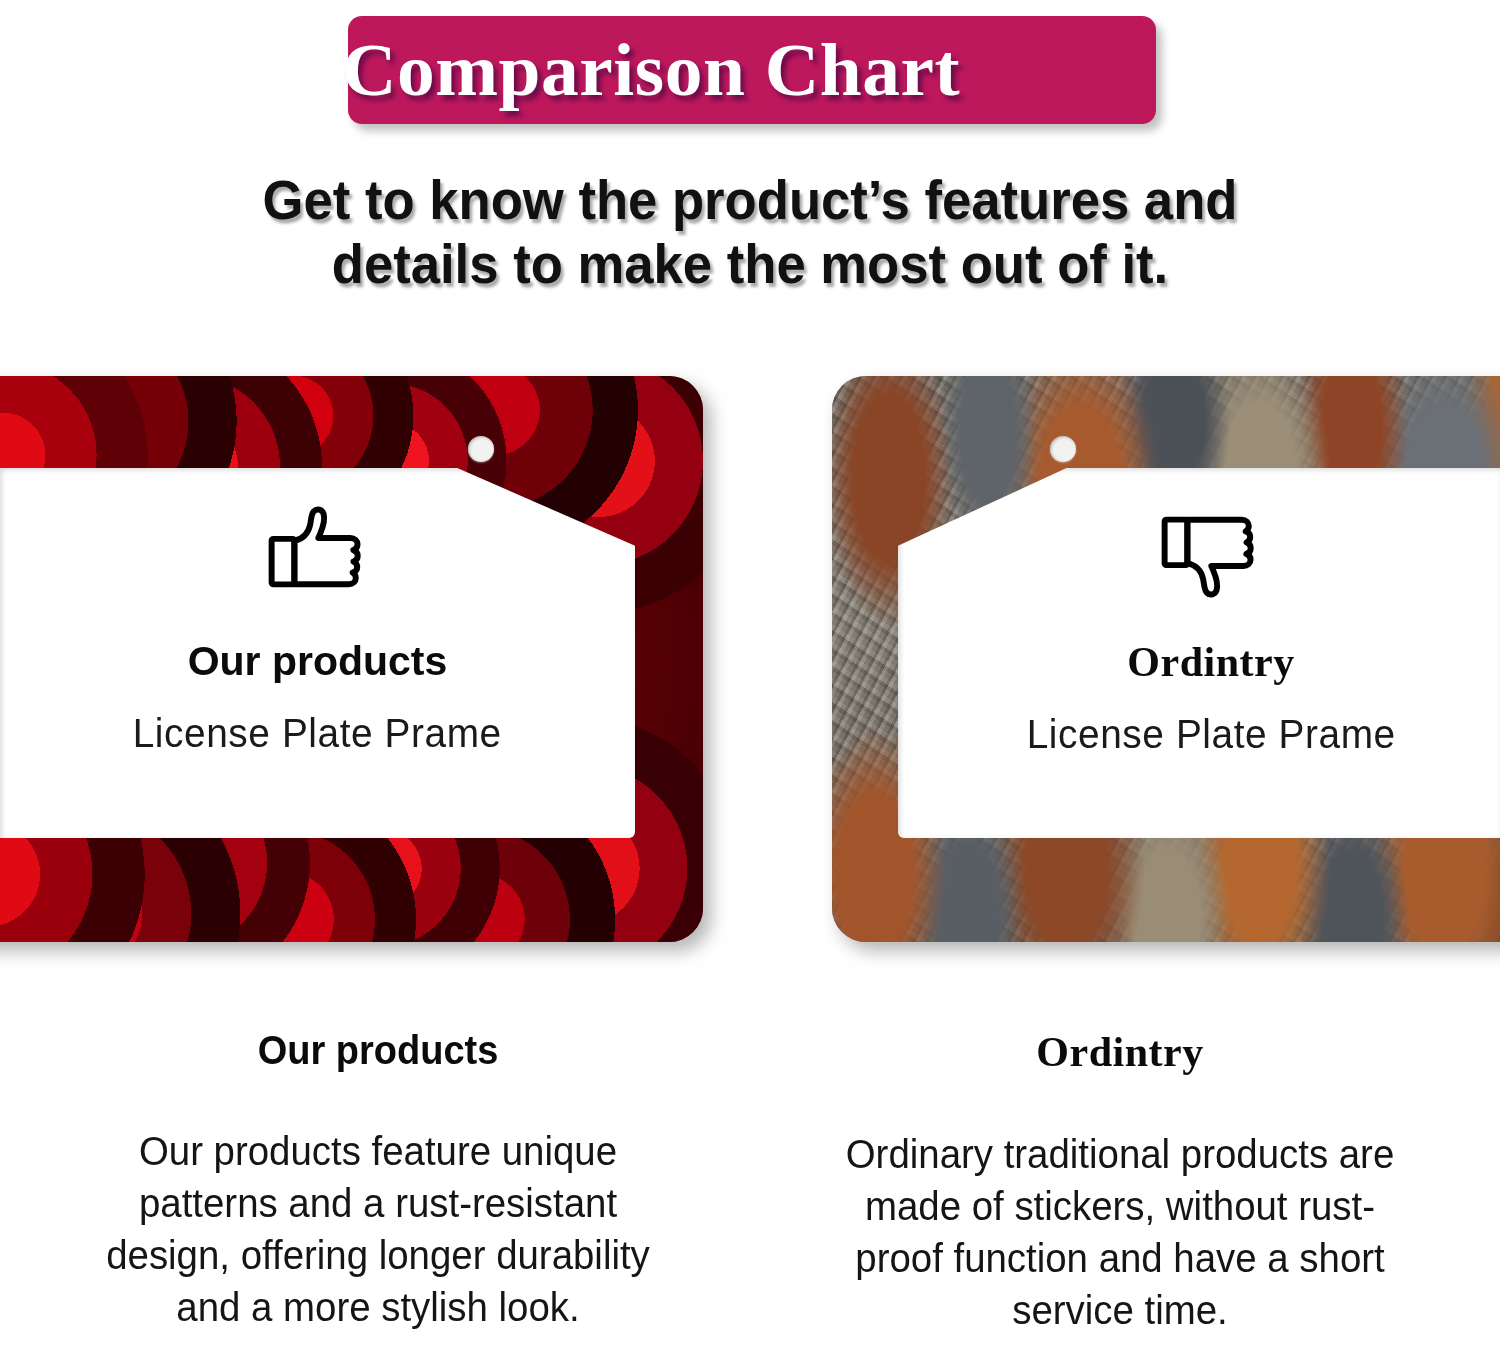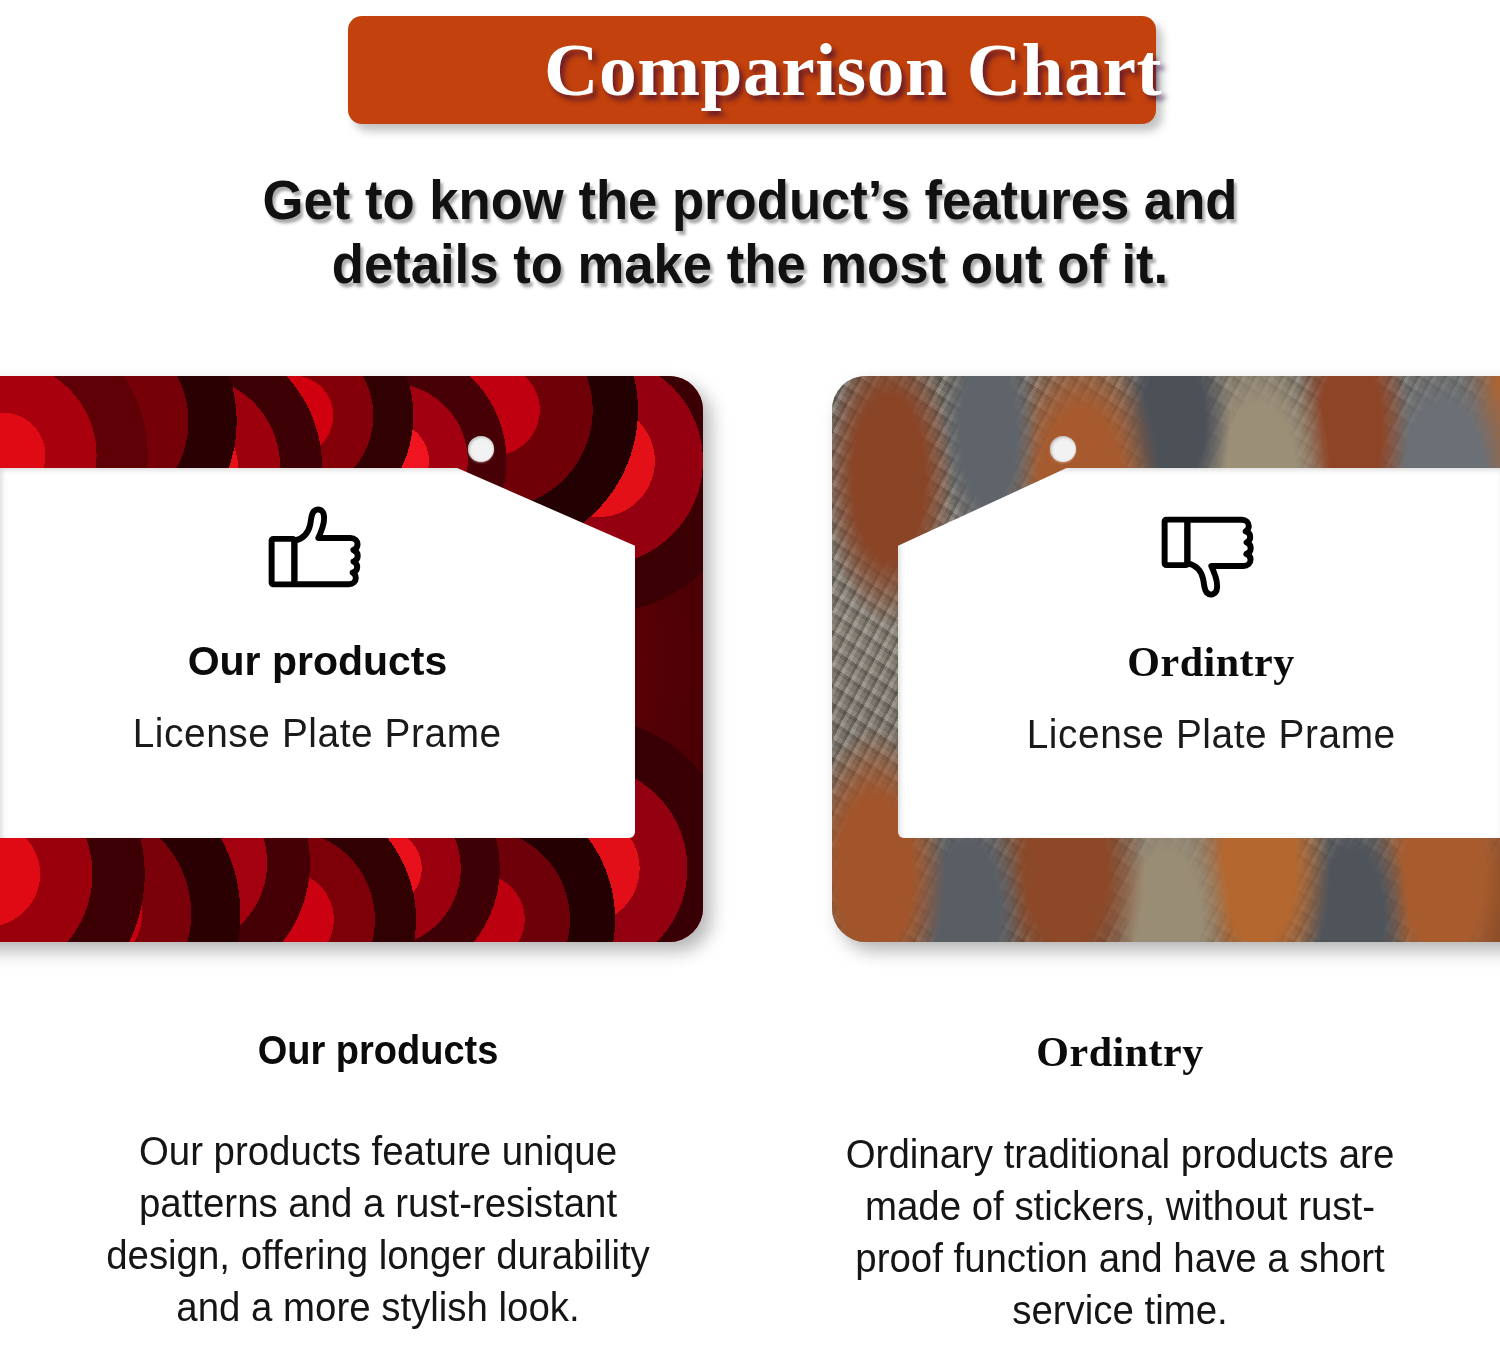--- a/index.html
+++ b/index.html
@@ -16,26 +16,26 @@
     -webkit-font-smoothing: antialiased;
   }
 
   
   #title-banner {
     position: absolute;
     left: 348px;
     top: 16px;
     width: 808px;
     height: 108px;
-    background: #c2410c;
+    background: #be185d;
     border-radius: 14px;
     box-shadow: 6px 7px 9px rgba(120,120,120,0.45);
     display: flex;
     align-items: center;
-    justify-content: flex-end;
+    justify-content: flex-start;
   }
   #title-text {
     font-family: "Liberation Serif", serif;
     font-weight: bold;
     font-size: 74px;
     color: #ffffff;
     letter-spacing: 0.5px;
     text-shadow: 4px 5px 5px rgba(40,0,60,0.55);
     white-space: nowrap;
     transform: scaleX(1.02);

